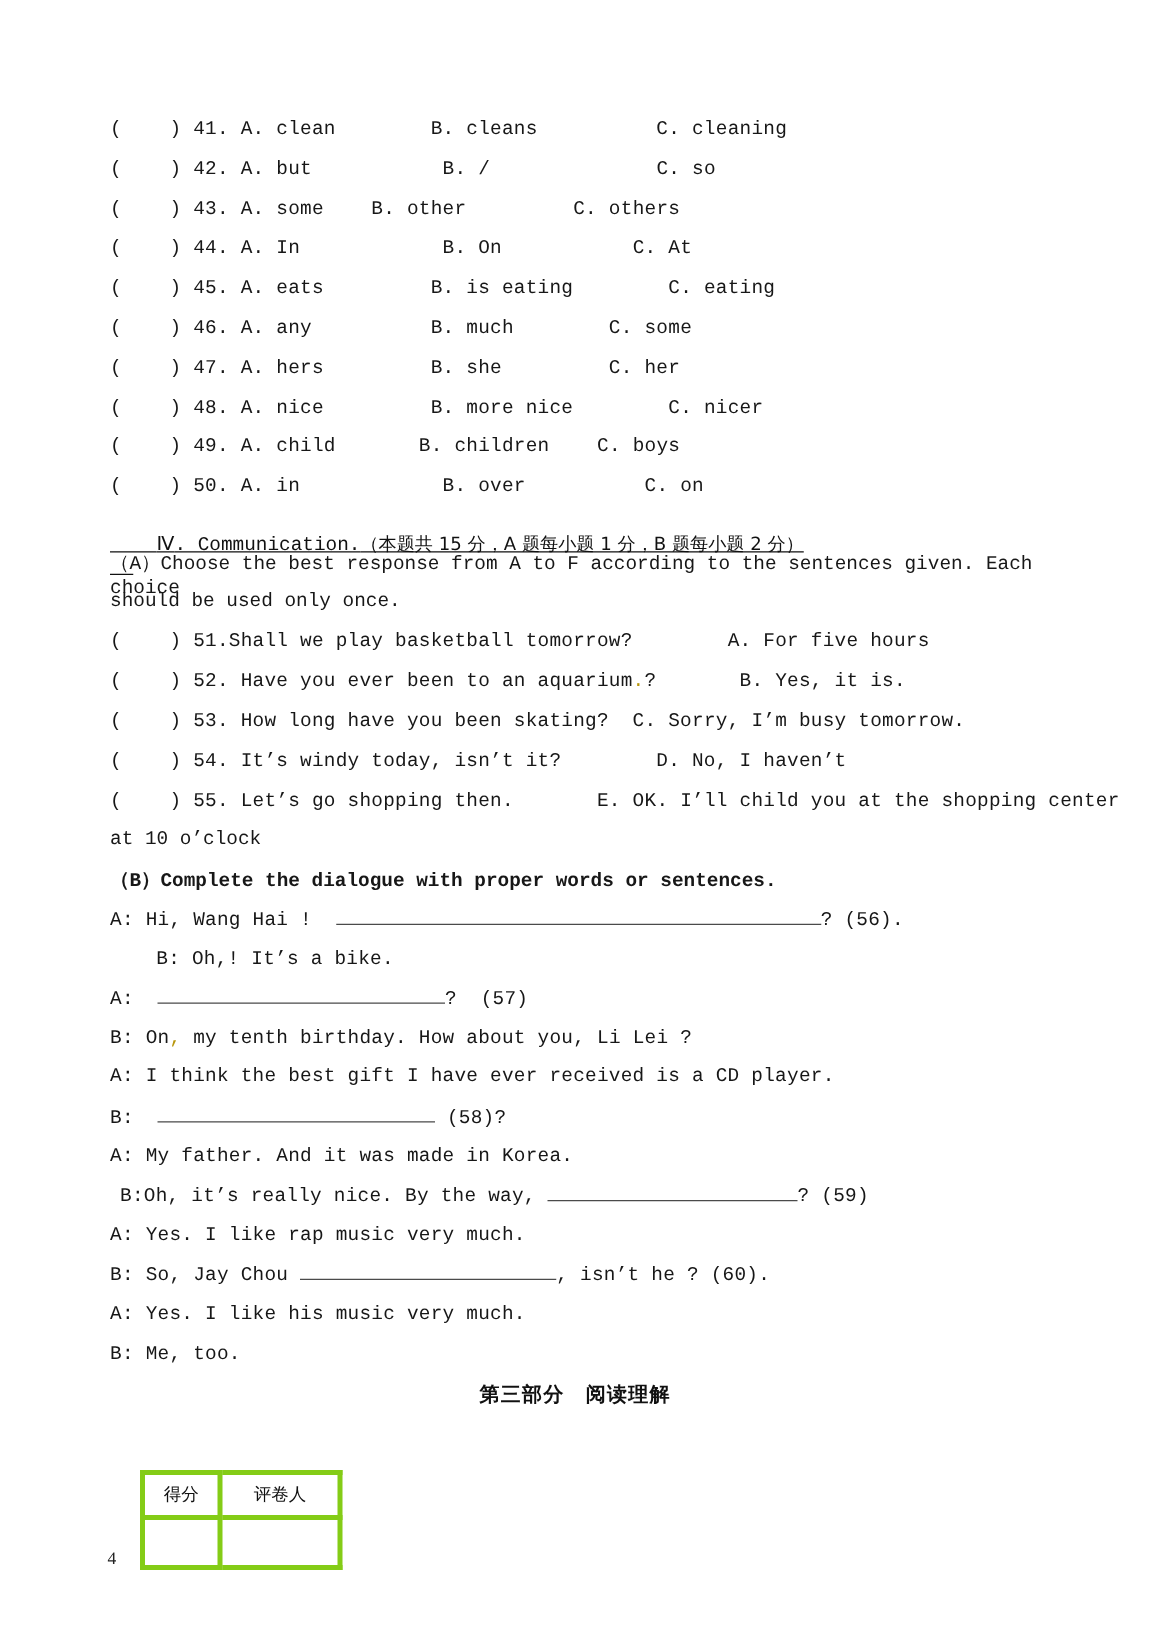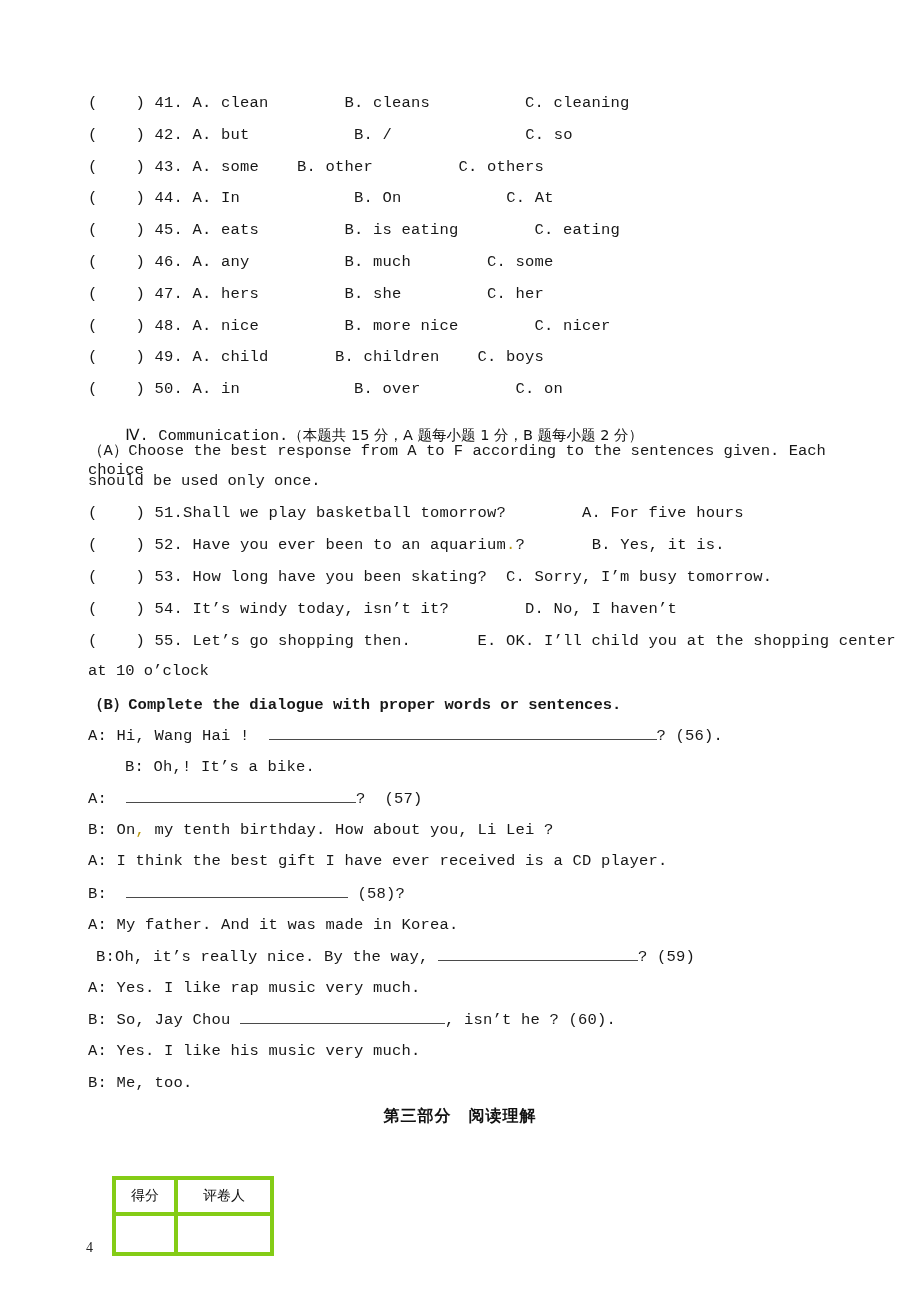--- a/index.html
+++ b/index.html
@@ -127,21 +127,21 @@
       <div class="mc-row" style="top: 157.6px;"><span class="paren">(    ) </span><span class="num">43. </span><span class="opt">A. some</span>    <span class="opt">B. other</span>         <span class="opt">C. others</span></div>
       <div class="mc-row" style="top: 189.4px;"><span class="paren">(    ) </span><span class="num">44. </span><span class="opt">A. In</span>            <span class="opt">B. On</span>           <span class="opt">C. At</span></div>
       <div class="mc-row" style="top: 221.2px;"><span class="paren">(    ) </span><span class="num">45. </span><span class="opt">A. eats</span>         <span class="opt">B. is eating</span>        <span class="opt">C. eating</span></div>
       <div class="mc-row" style="top: 253px;"><span class="paren">(    ) </span><span class="num">46. </span><span class="opt">A. any</span>          <span class="opt">B. much</span>        <span class="opt">C. some</span></div>
       <div class="mc-row" style="top: 284.8px;"><span class="paren">(    ) </span><span class="num">47. </span><span class="opt">A. hers</span>         <span class="opt">B. she</span>         <span class="opt">C. her</span></div>
       <div class="mc-row" style="top: 316.6px;"><span class="paren">(    ) </span><span class="num">48. </span><span class="opt">A. nice</span>         <span class="opt">B. more nice</span>        <span class="opt">C. nicer</span></div>
       <div class="mc-row" style="top: 348.4px;"><span class="paren">(    ) </span><span class="num">49. </span><span class="opt">A. child</span>       <span class="opt">B. children</span>    <span class="opt">C. boys</span></div>
       <div class="mc-row" style="top: 380.2px;"><span class="paren">(    ) </span><span class="num">50. </span><span class="opt">A. in</span>            <span class="opt">B. over</span>          <span class="opt">C. on</span></div>
     </div>
 
-  <div class="sec-head" style="top:408px;">
+  <div class="sec-head" style="top:408px;text-decoration:underline;">
     <span>Ⅳ</span><span>. Communication.</span><span class="cn">（本题共 15 分，A 题每小题 1 分，B 题每小题 2 分）</span>
   </div>
 
   <div class="para" style="left:88px; top:440px; width:740px; white-space:normal;">（A）Choose the best response from A to F according to the sentences given. Each choice</div>
   <div class="para" style="left:88px; top:472px; white-space:normal;">should be used only once.</div>
 
   <div id="match-block">
       <div class="mc-row" style="top: 504px;"><span>(    ) </span><span>51.</span><span>Shall we play basketball tomorrow?</span>        <span>A. For five hours</span></div>
       <div class="mc-row" style="top: 536px;"><span>(    ) </span><span>52. </span><span>Have you ever been to an aquarium</span><span class="marker-dot">.</span><span>?</span>       <span>B. Yes, it is.</span></div>
       <div class="mc-row" style="top: 568px;"><span>(    ) </span><span>53. </span><span>How long have you been skating?</span>  <span>C. Sorry, I’m busy tomorrow.</span></div>

